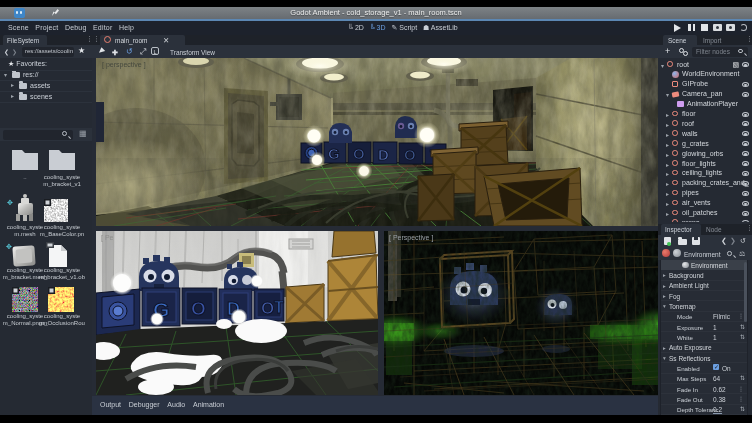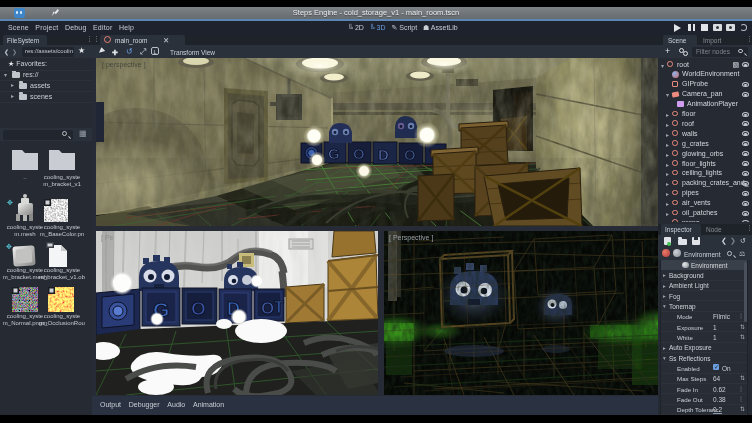--- a/index.html
+++ b/index.html
@@ -10,21 +10,21 @@
 </style>
 </head>
 <body>
 <div id="stage">
 
   <div class="abs" style="left:0;top:7px;width:752px;height:12px;background:linear-gradient(#7d8286,#666b70);"></div>
   <div class="abs" style="left:14px;top:8px;width:11px;height:10px;background:#3e86c8;border-radius:2px;"></div>
   <div class="abs" style="left:16px;top:11px;width:2px;height:3px;background:#dcecf8;border-radius:1px;"></div>
   <div class="abs" style="left:20px;top:11px;width:2px;height:3px;background:#dcecf8;border-radius:1px;"></div>
   <div class="abs" style="left:52px;top:9px;width:7px;height:7px;background:#e8e9ea;clip-path:polygon(0 100%,35% 55%,55% 75%,100% 20%,80% 0,40% 50%,20% 35%);"></div>
-  <div class="abs" style="left:0;top:8px;width:752px;height:10px;font-size:7.5px;color:#eceded;text-align:center;text-shadow:0 1px 1px rgba(0,0,0,.4);">Steps Engine - cold_storage_v1 - main_room.tscn</div>
+  <div class="abs" style="left:0;top:8px;width:752px;height:10px;font-size:7.5px;color:#eceded;text-align:center;text-shadow:0 1px 1px rgba(0,0,0,.4);">Godot Ambient - cold_storage_v1 - main_room.tscn</div>
   <div class="abs" style="left:0;top:19px;width:752px;height:1.5px;background:#5c87b3;"></div>
 
   <div class="abs" style="left:0;top:20.5px;width:752px;height:14.5px;background:#1d222c;"></div>
   <div class="abs" style="left:8px;top:24px;font-size:7px;color:#c9ced5;letter-spacing:.2px;">Scene&nbsp;&nbsp;&nbsp;Project&nbsp;&nbsp;&nbsp;Debug&nbsp;&nbsp;&nbsp;Editor&nbsp;&nbsp;&nbsp;Help</div>
   <div class="abs" style="left:348px;top:24px;font-size:7px;color:#c9ced5;">
     <span style="color:#b9bec5;">╚</span> 2D&nbsp;&nbsp;&nbsp;<span style="color:#6c9fe0;">╚</span><span style="color:#6c9fe0;"> 3D</span>&nbsp;&nbsp;&nbsp;<span>✎</span> Script&nbsp;&nbsp;&nbsp;<span>☗</span> AssetLib
   </div>
 
   <div class="abs" style="left:674px;top:24px;width:0;height:0;border-left:7px solid #e2e5e8;border-top:4px solid transparent;border-bottom:4px solid transparent;"></div>
   <div class="abs" style="left:688px;top:24px;width:2.5px;height:7px;background:#e2e5e8;"></div>

